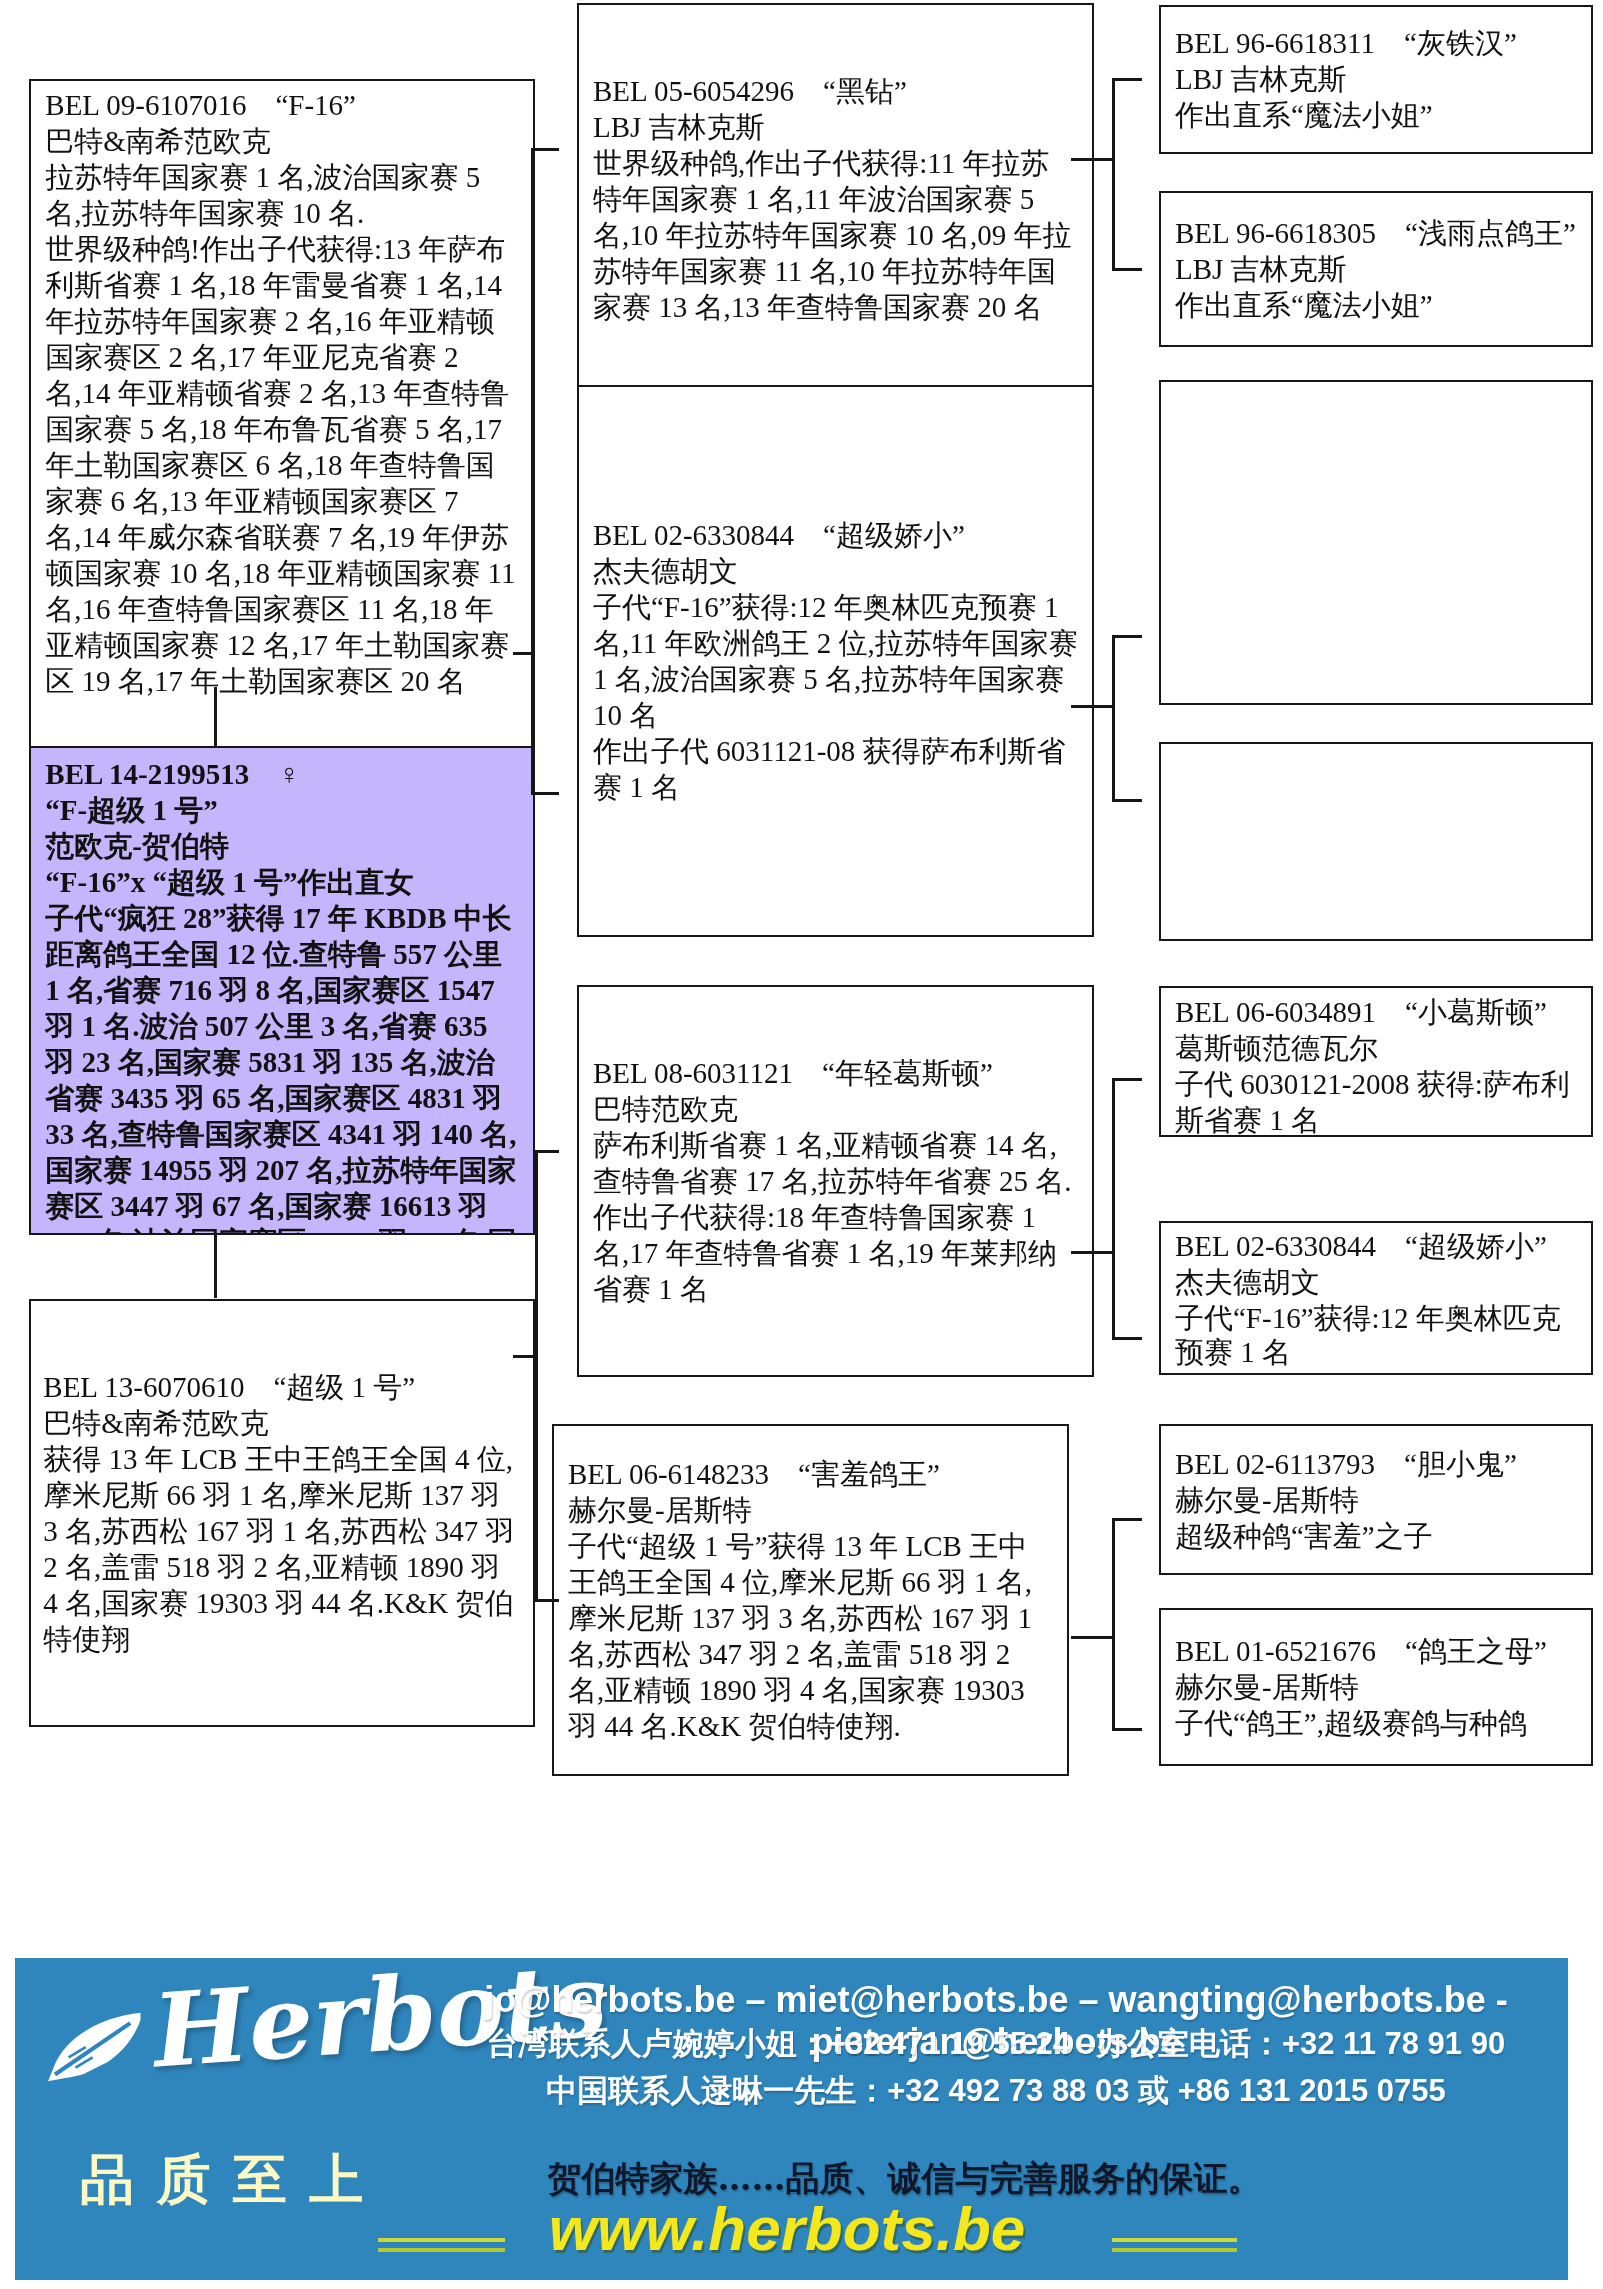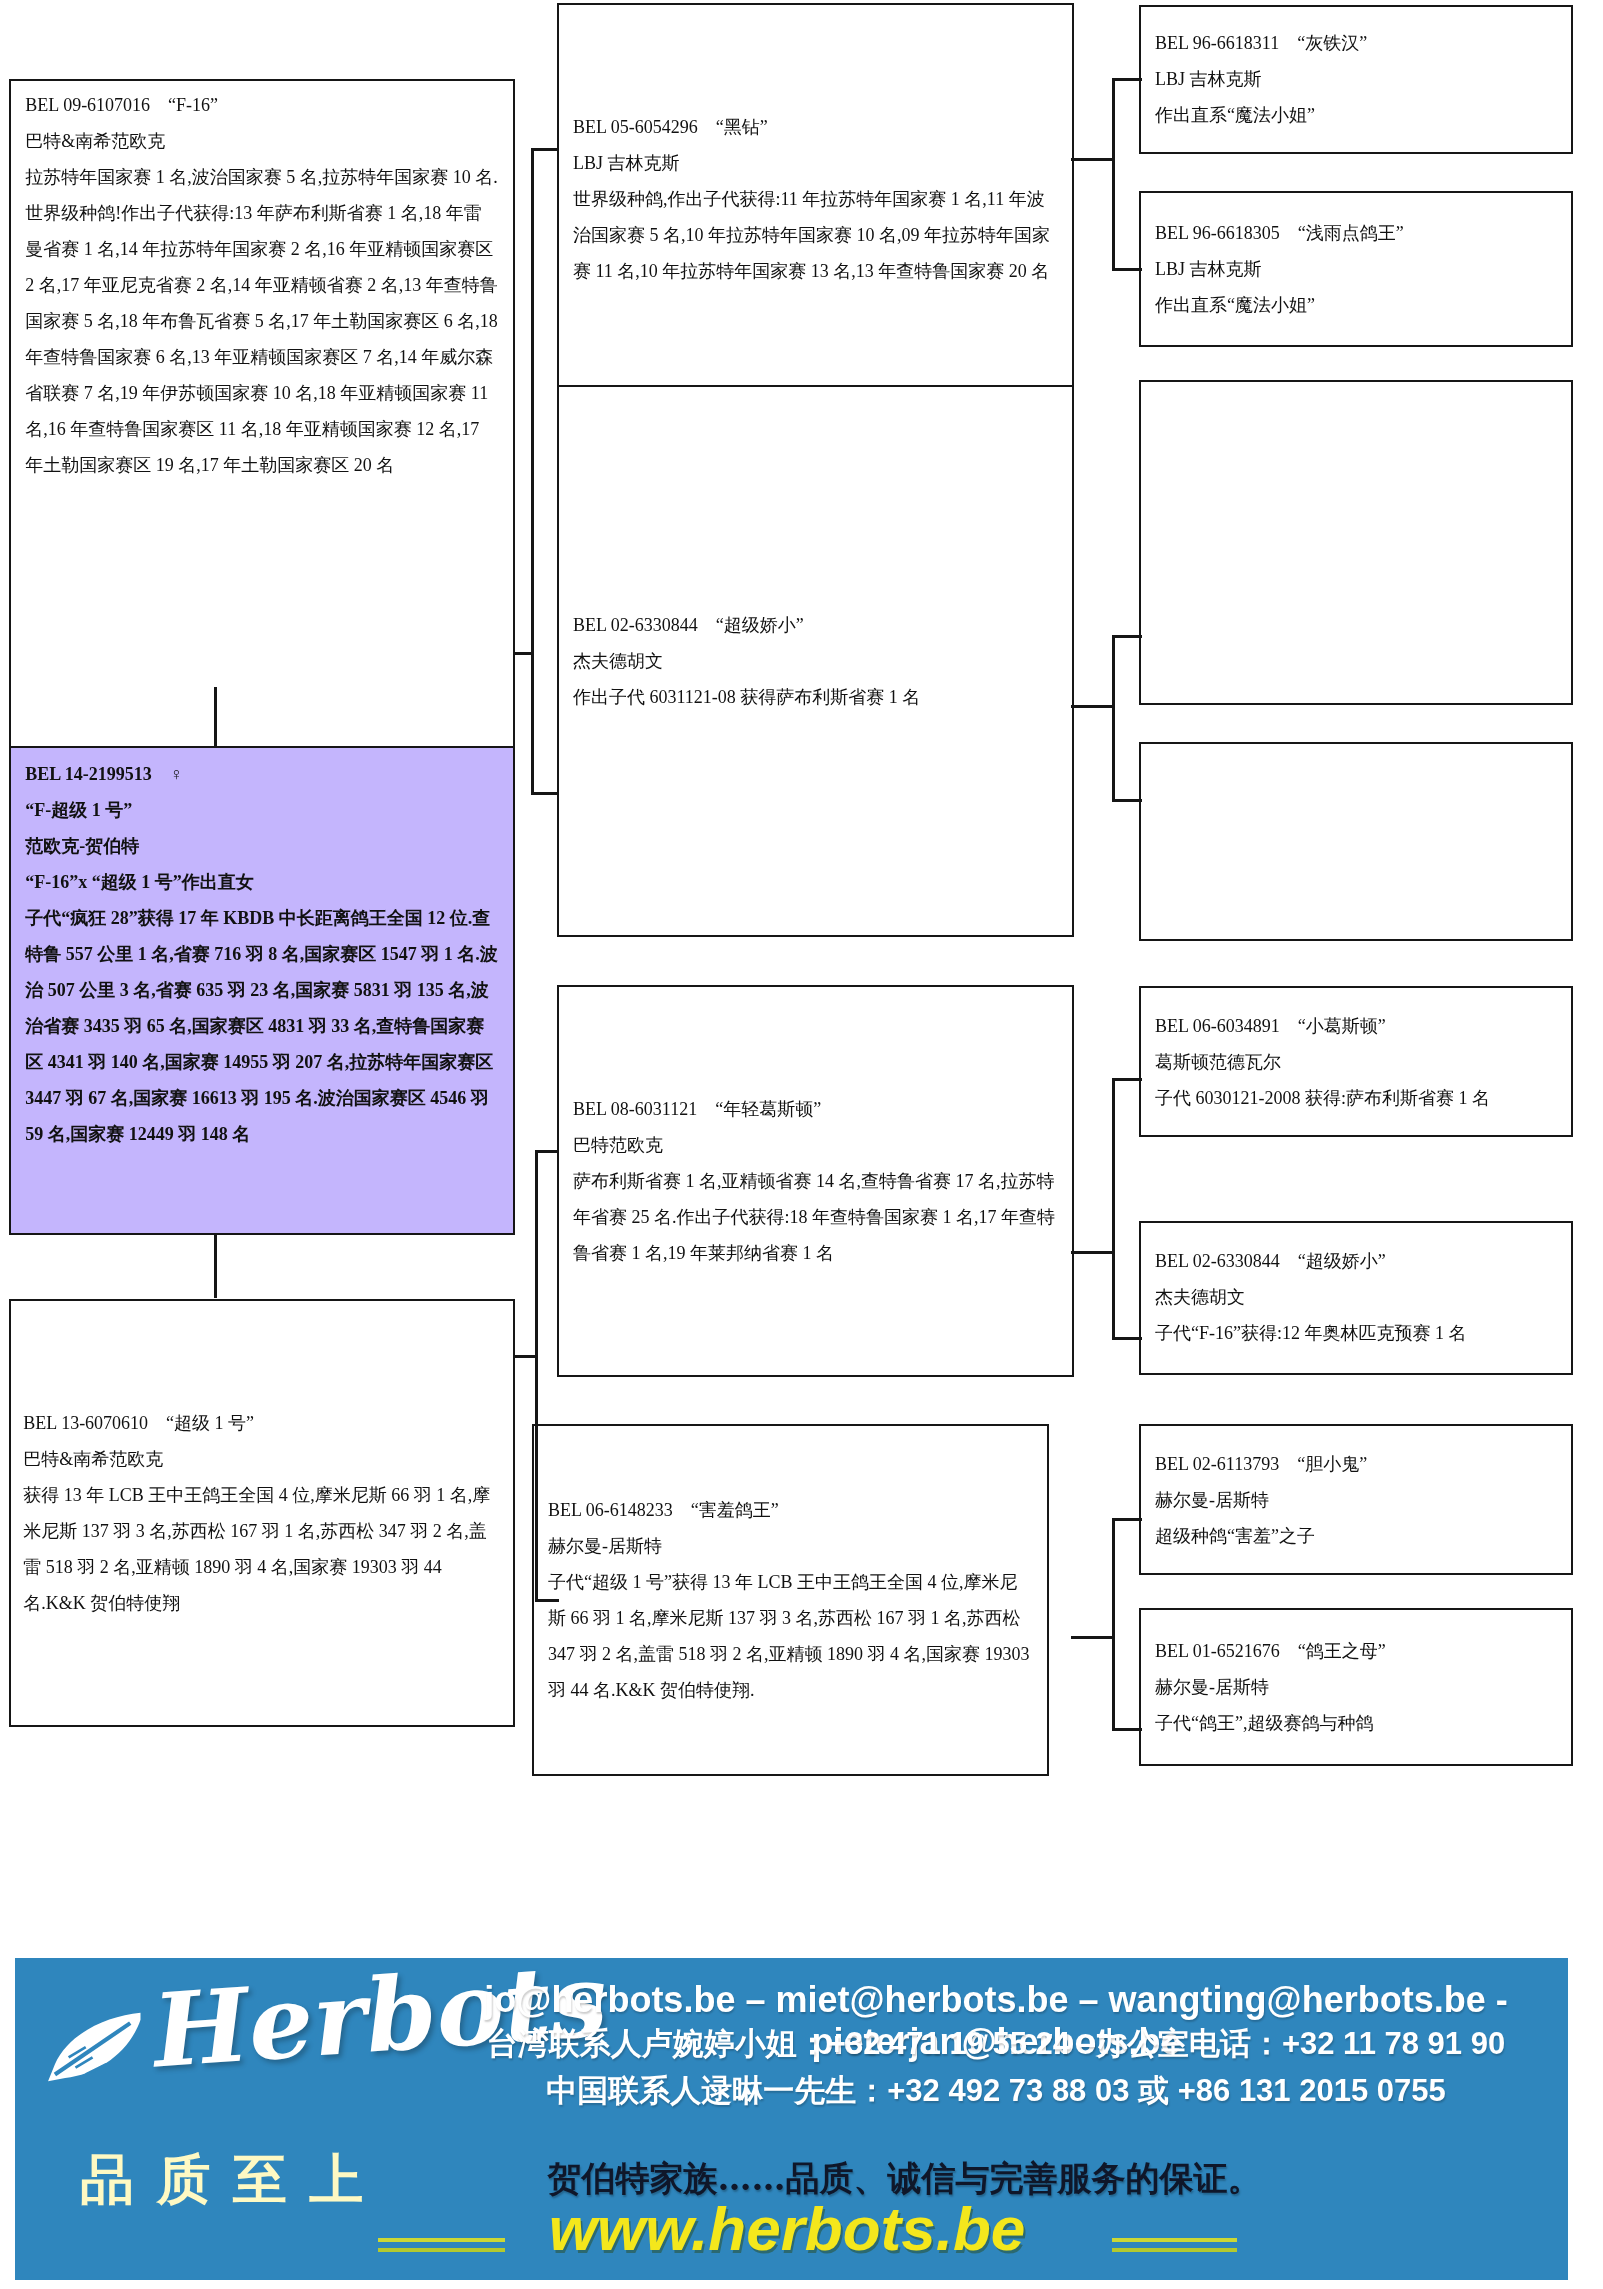--- a/index.html
+++ b/index.html
@@ -1,20 +1,20 @@
 <!DOCTYPE html>
 <html style="font-size:15px"><head>
 <meta charset="utf-8">
 <style>
   html,body{margin:0;padding:0;background:#fff;}
   #canvas{position:relative;width:1603px;height:2290px;background:#ffffff;overflow:hidden;
           font-family:"Liberation Serif","DejaVu Serif",serif;color:#111;}
   
   .pbox{position:absolute;border:2.8px solid #161616;background:#fff;box-sizing:border-box;
-        font-size:18px;line-height:36px;padding:5.6px 14px;overflow:hidden;}
+        font-size:29px;line-height:36px;padding:5.6px 14px;overflow:hidden;margin-left:20px;}
   .pbox .tline{min-height:36px;}
   .vcenter{display:flex;flex-direction:column;justify-content:center;}
   .subject{background:#c4b5fd;font-weight:bold;}
   
   .hline,.vline{position:absolute;background:#161616;}
   .hline{height:2.8px;}
   .vline{width:2.8px;}
   
   .banner{position:absolute;left:15px;top:1958px;width:1553px;height:322px;background:#2f86bd;}
   .feather{position:absolute;left:26px;top:48px;width:110px;height:89px;}
@@ -67,20 +67,21 @@
 
   <div class="pbox vcenter" style="left:557px;top:2.8px;width:517px;height:392px;">
       <div class="tline">BEL 05-6054296　“黑钻”</div>
       <div class="tline">LBJ 吉林克斯</div>
       <div class="tline">世界级种鸽,作出子代获得:11 年拉苏特年国家赛 1 名,11 年波治国家赛 5 名,10 年拉苏特年国家赛 10 名,09 年拉苏特年国家赛 11 名,10 年拉苏特年国家赛 13 名,13 年查特鲁国家赛 20 名</div>
     </div>
 
   <div class="pbox vcenter" style="left:557px;top:385px;width:517px;height:552px;">
       <div class="tline">BEL 02-6330844　“超级娇小”</div>
       <div class="tline">杰夫德胡文</div>
+      <div class="tline">子代“F-16”获得:12 年奥林匹克预赛 1 名,11 年欧洲鸽王 2 位,拉苏特年国家赛 1 名,波治国家赛 5 名,拉苏特年国家赛 10 名</div>
       <div class="tline">作出子代 6031121-08 获得萨布利斯省赛 1 名</div>
     </div>
 
   <div class="pbox vcenter" style="left:557px;top:985px;width:517px;height:392px;">
       <div class="tline">BEL 08-6031121　“年轻葛斯顿”</div>
       <div class="tline">巴特范欧克</div>
       <div class="tline">萨布利斯省赛 1 名,亚精顿省赛 14 名,查特鲁省赛 17 名,拉苏特年省赛 25 名.作出子代获得:18 年查特鲁国家赛 1 名,17 年查特鲁省赛 1 名,19 年莱邦纳省赛 1 名</div>
     </div>
 
   <div class="pbox vcenter" style="left:532px;top:1424px;width:517px;height:352px;">

